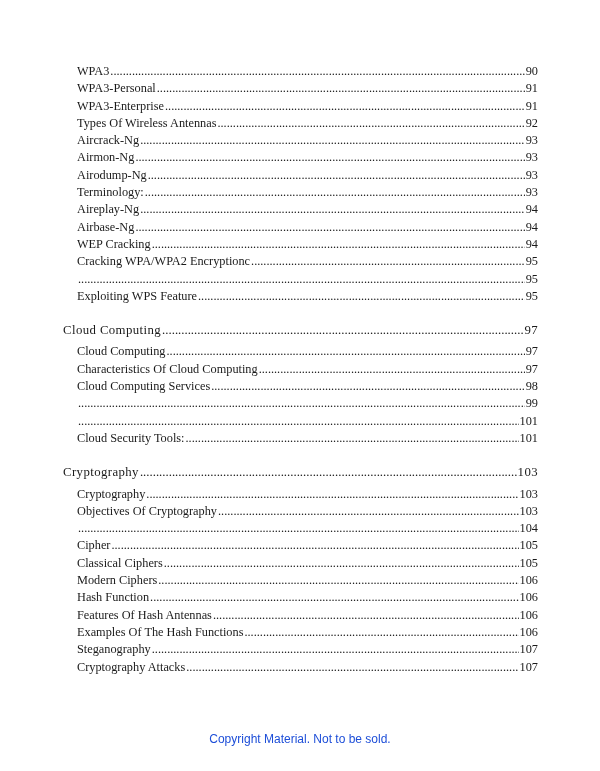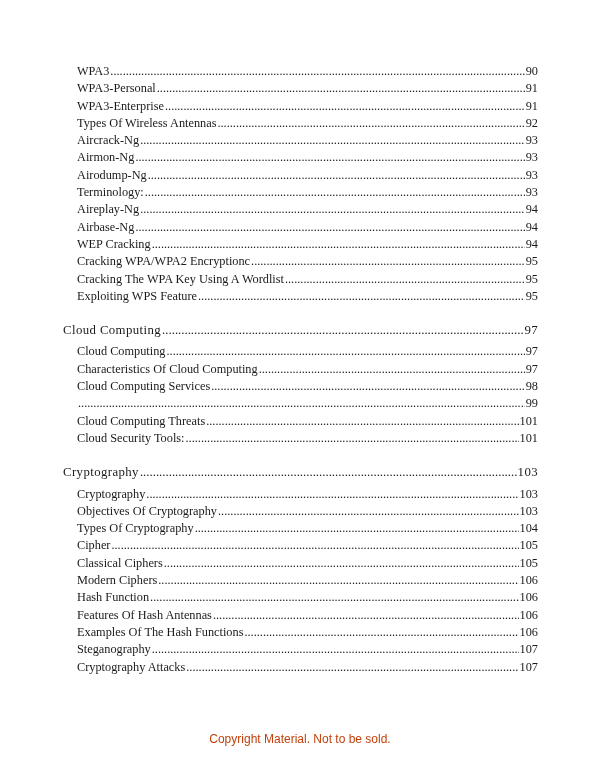--- a/index.html
+++ b/index.html
@@ -9,21 +9,21 @@
   .row { display: flex; align-items: baseline; height: 17.3px; font-size: 12.3px; line-height: 17.3px; white-space: nowrap; text-align: center; }
   .row.sub { padding-left: 14px; }
   .row.chapter { font-size: 12.8px; letter-spacing: 0.4px; }
   .row .label { flex: 0 0 auto; }
   .row .leader { flex: 1 1 auto; overflow: hidden; margin: 0 1px; }
   .row .leader::after { content: "........................................................................................................................................................................................................................................"; letter-spacing: 0px; }
   .row .page { flex: 0 0 auto; }
   .gap-before-chapter { height: 17px; }
   .gap-after-chapter { height: 4px; }
   .footer { position: absolute; left: 0; width: 600px; top: 732px; text-align: center;
-            font-family: "Liberation Sans", "DejaVu Sans", sans-serif; font-size: 12px; color: #c2410c; }
+            font-family: "Liberation Sans", "DejaVu Sans", sans-serif; font-size: 12px; color: #1d4ed8; }
 </style>
 </head>
 <body>
 
 <div class="toc">
 
   <div>
     <div class="row sub">
         <span class="label">WPA3</span>
         <span class="leader"></span>
@@ -78,21 +78,20 @@
         <span class="label">WEP Cracking</span>
         <span class="leader"></span>
         <span class="page">94</span>
       </div>
     <div class="row sub">
         <span class="label">Cracking WPA/WPA2 Encryptionc</span>
         <span class="leader"></span>
         <span class="page">95</span>
       </div>
     <div class="row sub">
-        <span class="label">Cracking The WPA Key Using A Wordlist</span>
         <span class="leader"></span>
         <span class="page">95</span>
       </div>
     <div class="row sub">
         <span class="label">Exploiting WPS Feature</span>
         <span class="leader"></span>
         <span class="page">95</span>
       </div>
   </div>
 
@@ -118,21 +117,20 @@
     <div class="row sub">
         <span class="label">Cloud Computing Services</span>
         <span class="leader"></span>
         <span class="page">98</span>
       </div>
     <div class="row sub">
         <span class="leader"></span>
         <span class="page">99</span>
       </div>
     <div class="row sub">
-        <span class="label">Cloud Computing Threats</span>
         <span class="leader"></span>
         <span class="page">101</span>
       </div>
     <div class="row sub">
         <span class="label">Cloud Security Tools:</span>
         <span class="leader"></span>
         <span class="page">101</span>
       </div>
   </div>
 
@@ -149,21 +147,20 @@
         <span class="label">Cryptography</span>
         <span class="leader"></span>
         <span class="page">103</span>
       </div>
     <div class="row sub">
         <span class="label">Objectives Of Cryptography</span>
         <span class="leader"></span>
         <span class="page">103</span>
       </div>
     <div class="row sub">
-        <span class="label">Types Of Cryptography</span>
         <span class="leader"></span>
         <span class="page">104</span>
       </div>
     <div class="row sub">
         <span class="label">Cipher</span>
         <span class="leader"></span>
         <span class="page">105</span>
       </div>
     <div class="row sub">
         <span class="label">Classical Ciphers</span>

